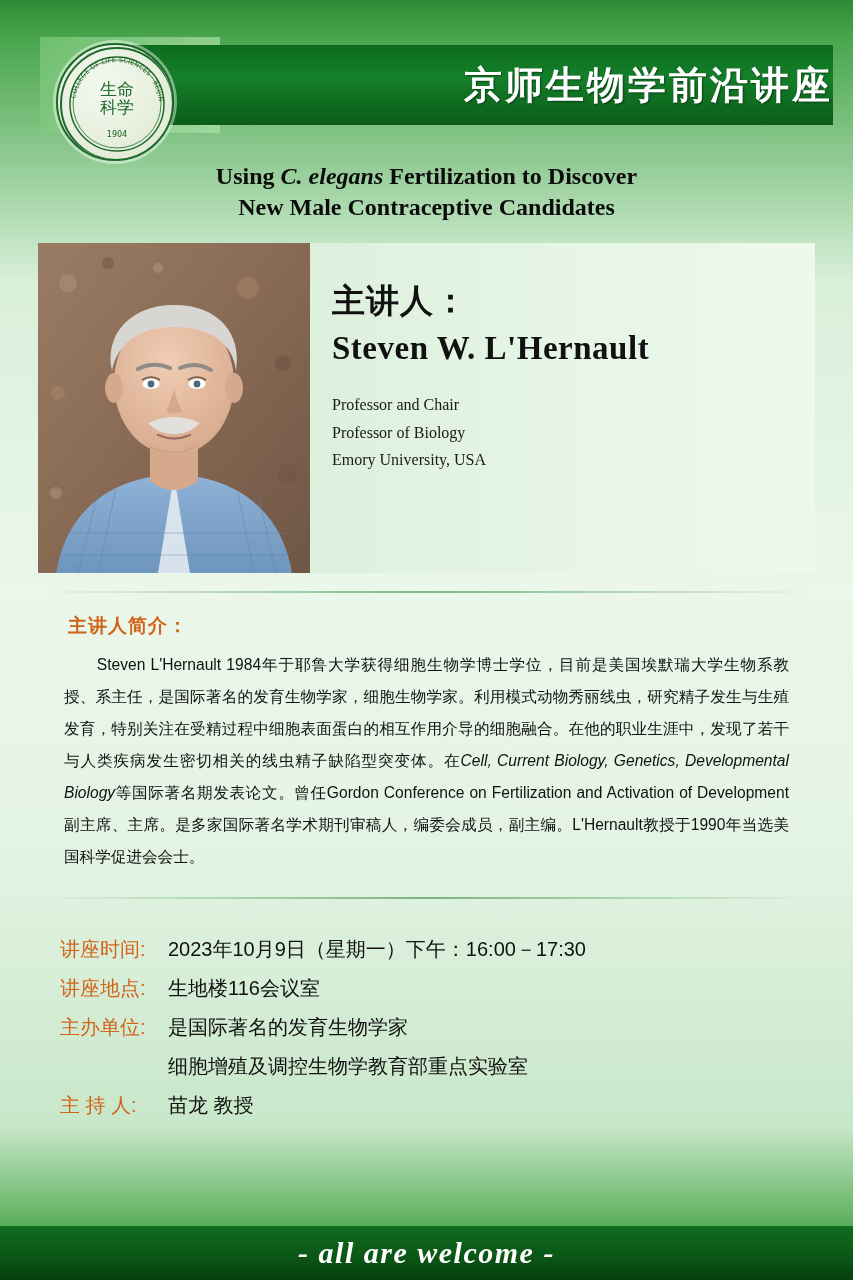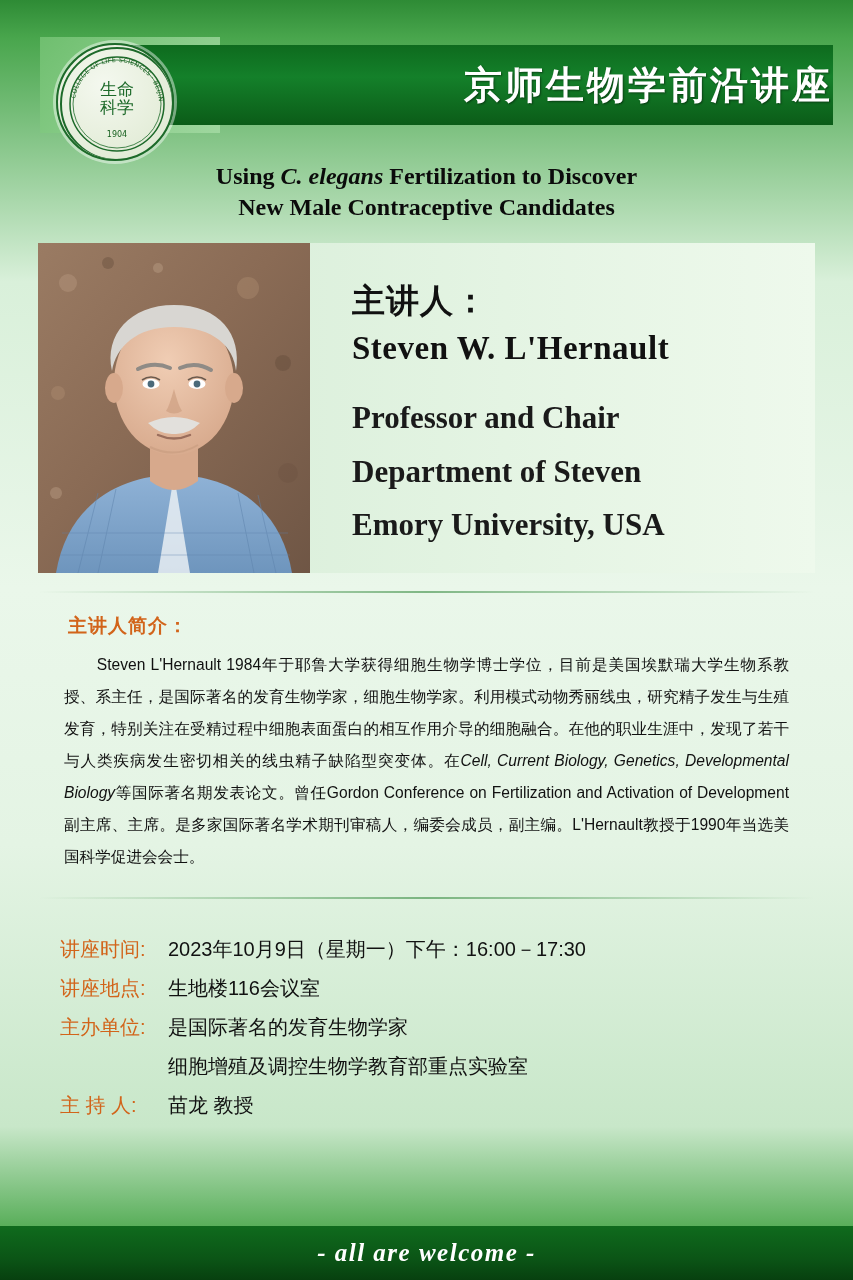--- a/index.html
+++ b/index.html
@@ -90,42 +90,41 @@
     width: 272px;
     height: 330px;
     position: relative;
     overflow: hidden;
     flex: 0 0 272px;
     background: #7a5c4e;
   }
   .portrait svg { position:absolute; inset:0; }
   .speaker-info {
     flex: 1 1 auto;
-    padding: 36px 10px 0 42px;
+    padding: 36px 10px 0 22px;
     font-family: "Liberation Serif", serif;
     color: #111;
   }
   .speaker-label {
     font-family: "DejaVu Sans", sans-serif;
     font-size: 33px;
     font-weight: bold;
     letter-spacing: 1px;
     margin-bottom: 6px;
   }
   .speaker-name {
     font-size: 33px;
     font-weight: bold;
     margin-bottom: 24px;
     letter-spacing: .5px;
   }
   .speaker-aff {
-    font-size: 31px;
+    font-size: 16px;
     line-height: 1.72;
     color: #1a1a1a;
-    font-weight: bold;
   }
 
   
   .divider {
     height: 2px;
     background: linear-gradient(90deg, rgba(40,130,50,.0), rgba(40,130,50,.55), rgba(40,130,50,.0));
     margin: 18px 18px 12px 18px;
   }
   .bio-heading {
     color: #d2641a;
@@ -174,21 +173,21 @@
     align-items: center;
     justify-content: center;
     margin-left: -20px;
     margin-right: -20px;
   }
   .footer-text {
     color: #ffffff;
     font-family: "Liberation Serif", serif;
     font-style: italic;
     font-weight: bold;
-    font-size: 25px;
+    font-size: 30px;
     letter-spacing: 1.5px;
   }
 </style>
 </head>
 <body>
 
 <div class="poster">
   <div class="inner">
 
     <div class="header">
@@ -287,21 +286,21 @@
           <path d="M120 192 q 16 7 32 0" stroke="#9a6e5c" stroke-width="2.4" fill="none" stroke-linecap="round"></path>
 
           <path d="M112 204 q 24 12 48 -2" stroke="#c79b7f" stroke-width="2" fill="none" opacity="0.6"></path>
         </svg>
       </div>
       <div class="speaker-info">
         <div class="speaker-label">主讲人：</div>
         <div class="speaker-name">Steven W. L'Hernault</div>
         <div class="speaker-aff">
           <div>Professor and Chair</div>
-          <div>Department of Steven</div>
+          <div>Professor of Biology</div>
           <div>Emory University, USA</div>
         </div>
       </div>
     </div>
 
     <div class="divider"></div>
 
     <div class="bio-heading">主讲人简介：</div>
     <div class="bio-body">
       <span class="indent"></span><span>Steven  L'Hernault  1984年于耶鲁大学获得细胞生物学博士学位，目前是美国埃默瑞大学生物系教授、系主任，是国际著名的发育生物学家，细胞生物学家。利用模式动物秀丽线虫，研究精子发生与生殖发育，特别关注在受精过程中细胞表面蛋白的相互作用介导的细胞融合。在他的职业生涯中，发现了若干与人类疾病发生密切相关的线虫精子缺陷型突变体。在</span><i>Cell, Current Biology, Genetics, Developmental Biology</i><span>等国际著名期发表论文。曾任Gordon  Conference  on  Fertilization  and  Activation  of  Development副主席、主席。是多家国际著名学术期刊审稿人，编委会成员，副主编。L'Hernault教授于1990年当选美国科学促进会会士。</span>

